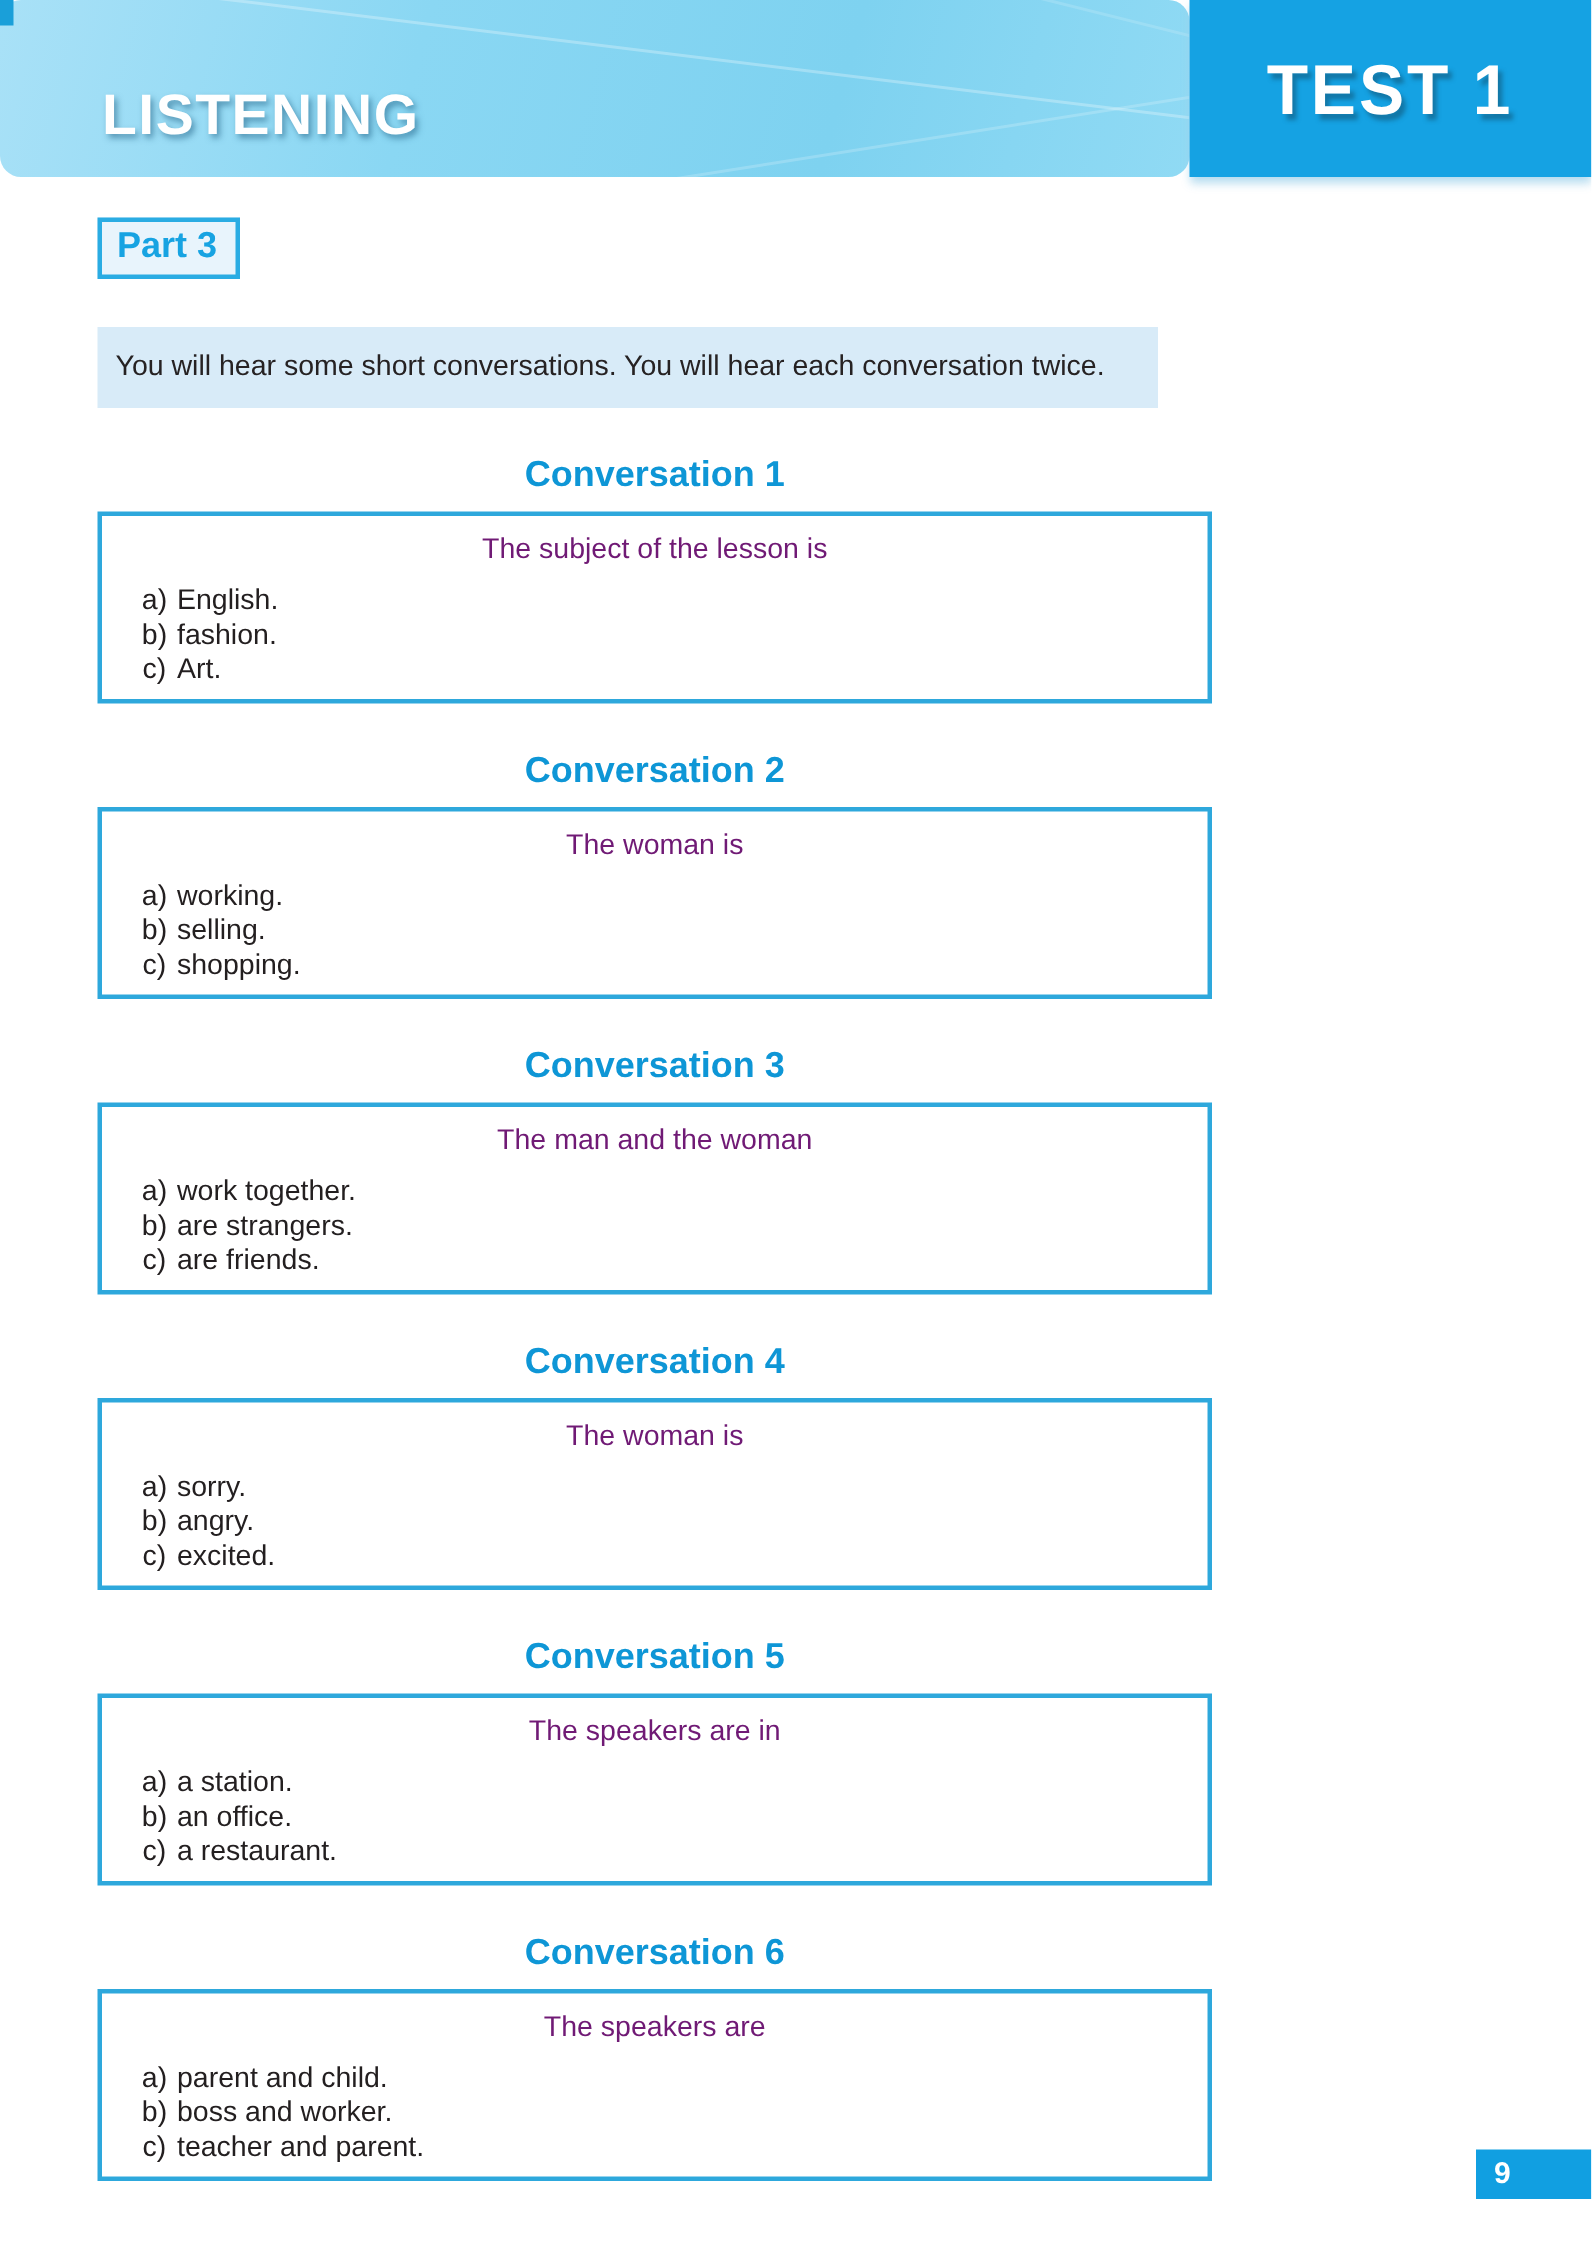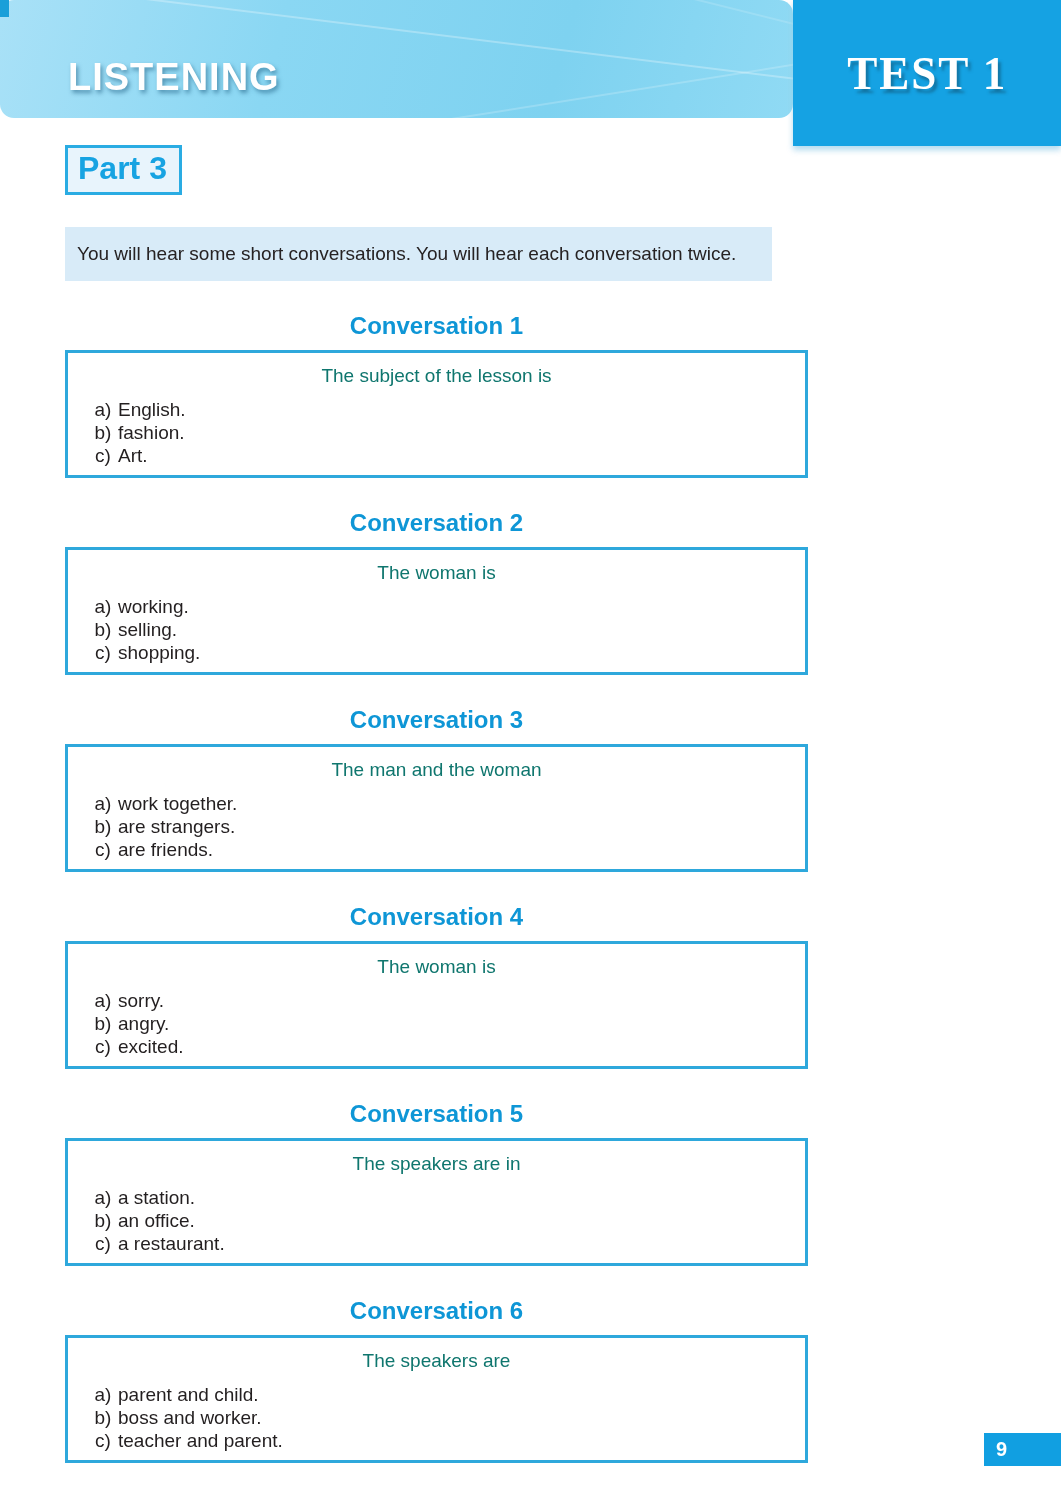--- a/index.html
+++ b/index.html
@@ -41,27 +41,26 @@
     left: 68px; top: 56px;
     font-size: 38px;
     font-weight: bold;
     letter-spacing: 1px;
     color: #ffffff;
     text-shadow: 2px 3px 4px rgba(25, 90, 125, 0.55);
   }
   .test-box {
     position: absolute;
     top: 0; right: 0;
-    width: 268px; height: 146px;
+    width: 268px; height: 118px;
     background: #15a2e3;
     display: flex;
     align-items: center;
     justify-content: center;
     box-shadow: 0 4px 6px rgba(160, 210, 235, 0.8);
-    font-family: Liberation Serif, serif;
   }
   .test-label {
     font-size: 47px;
     font-weight: bold;
     letter-spacing: 2px;
     color: #ffffff;
     text-shadow: 3px 4px 3px rgba(15, 75, 105, 0.5);
     transform: scaleX(0.96);
   }
 
@@ -72,21 +71,21 @@
     left: 65px;
     width: 743px;
   }
   .part-badge {
     display: inline-block;
     margin-top: 27px;
     border: 3px solid #2aace3;
     background: #e8f4fc;
     color: #17a3e2;
     font-weight: bold;
-    font-size: 32px;
+    font-size: 24px;
     padding: 2px 12px 5px 10px;
   }
   .instructions {
     margin-top: 32px;
     width: 683px;
     background: #d8ebf8;
     padding: 13px 12px 13px 12px;
     font-size: 19px;
     color: #26222
 3;
@@ -104,21 +103,21 @@
   }
   .conv-box {
     margin-top: 10px;
     border: 3px solid #2ea8dc;
     padding: 9px 20px 8px 20px;
     background: #ffffff;
   }
   .stem {
     margin: 2px 0 10px 0;
     font-size: 19px;
-    color: #0f766e;
+    color: #701a75;
     line-height: 24px;
   }
   .option {
     display: flex;
     font-size: 19px;
     color: #231f20;
     line-height: 23px;
   }
   .option-letter { width: 30px; flex: 0 0 30px; }
 

